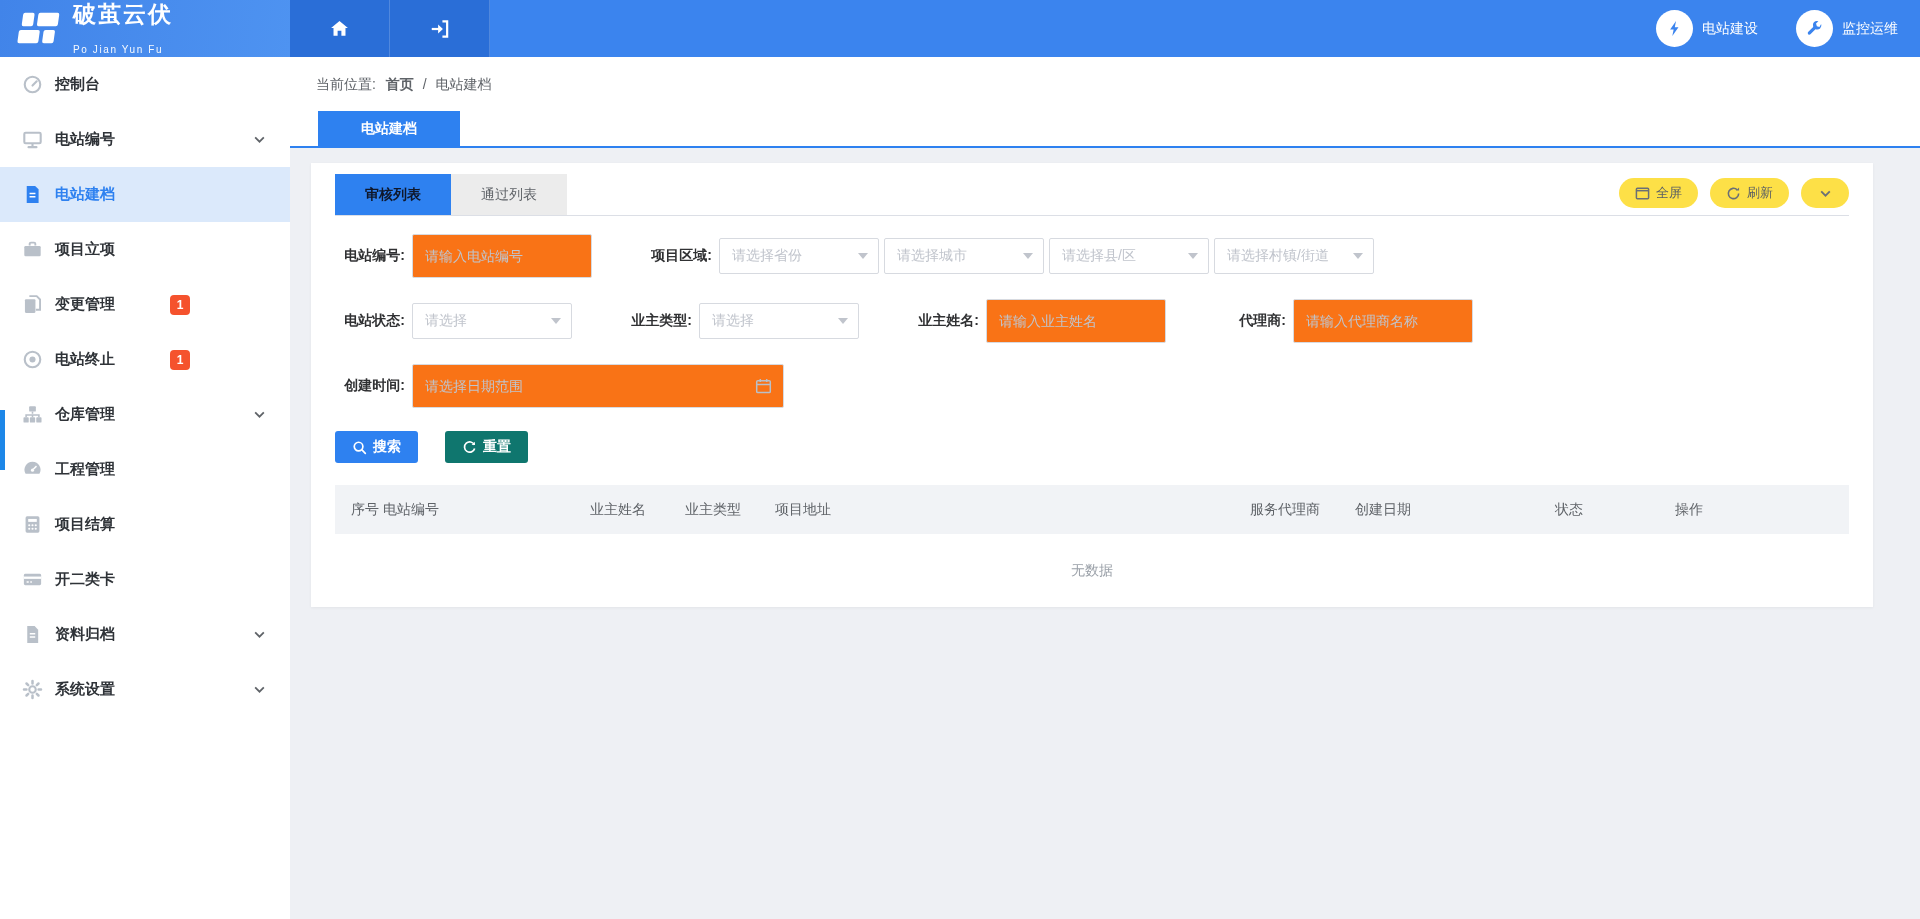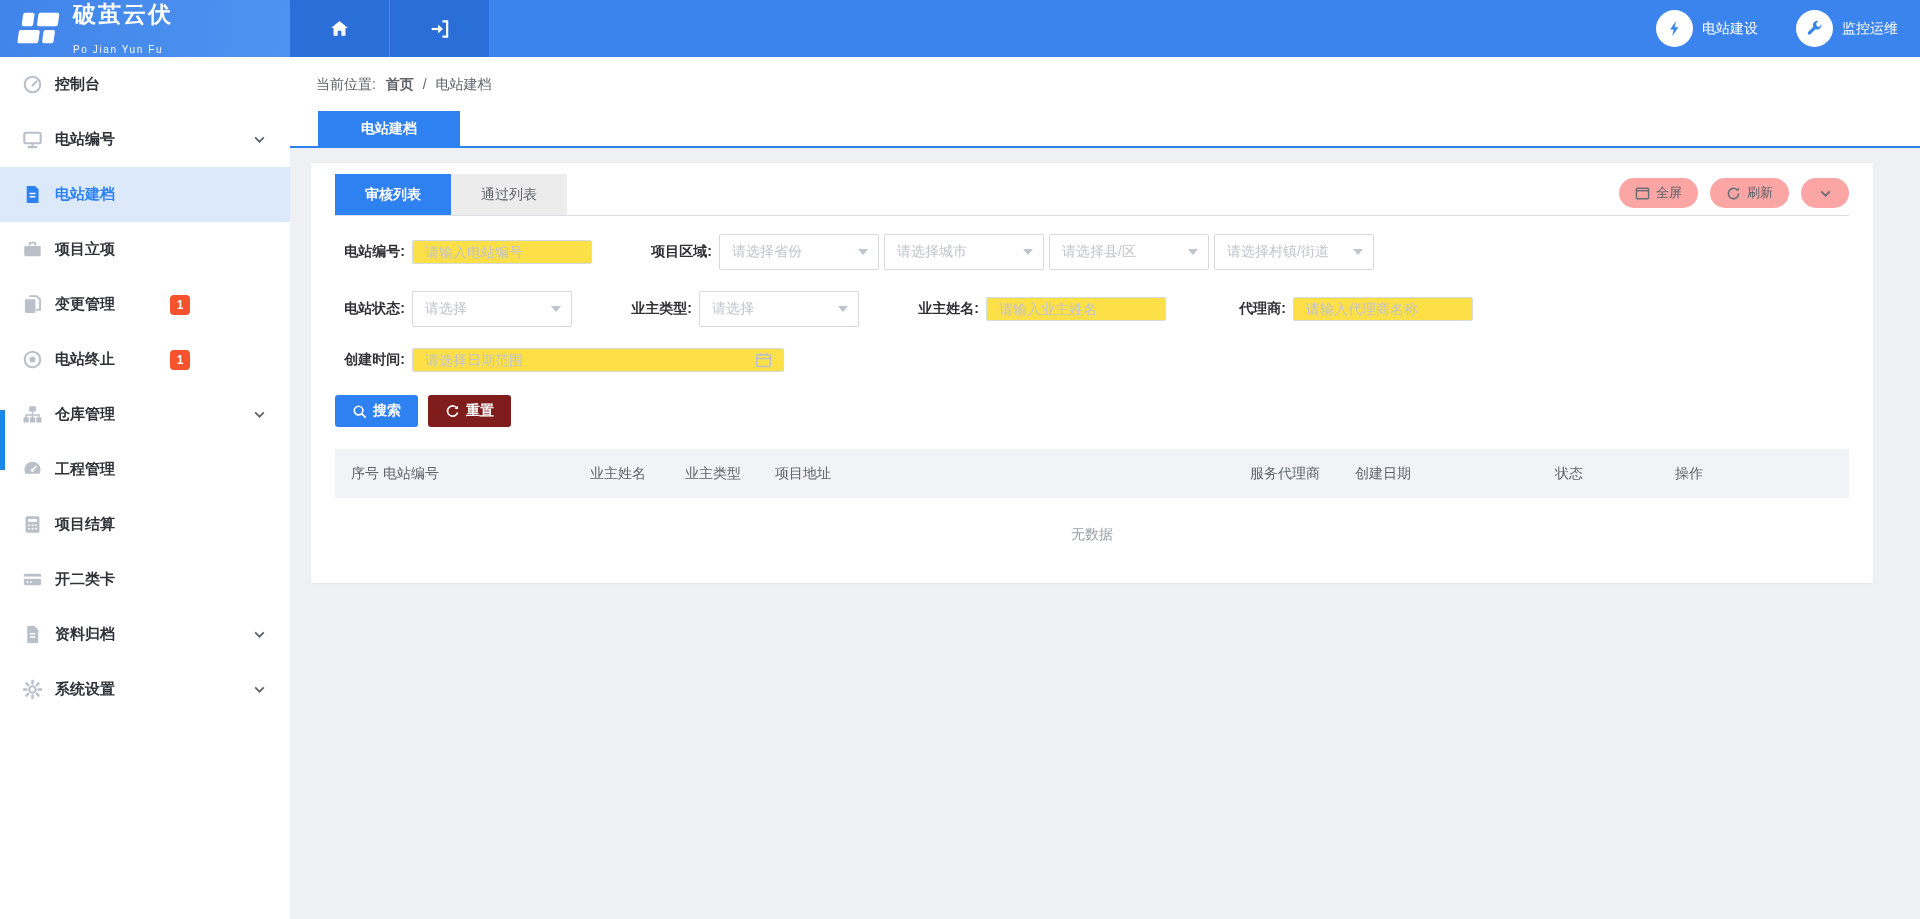--- a/index.html
+++ b/index.html
@@ -41,49 +41,49 @@
   .breadcrumb { position:absolute; top:19px; left:26px; font-size:14px; color:#5f6368; }
   .breadcrumb .bc-link { color:#5f6368; cursor:pointer;font-weight:bold; }
   .breadcrumb .bc-sep { margin:0 5px; }
   .page-tab { position:absolute; left:28px; bottom:0; width:142px; height:35px; background:#2e81f0; color:#fff; font-size:14px; font-weight:bold; display:flex; align-items:center; justify-content:center; cursor:pointer; }
 
   .content { padding:15px 47px 0 21px; }
   .card { background:#fff; min-height:420px; padding:0 24px 0 24px; box-shadow:0 1px 3px rgba(0,0,0,.05); }
 
   .tabs-row { position:relative; height:53px; padding-top:12px; display:flex; align-items:flex-end; border-bottom:1px solid #dcdfe6; }
   .ptab { height:41px; width:116px; display:flex; align-items:center; justify-content:center; font-size:14px; cursor:pointer; }
-  .ptab.active { background:#2e81f0; color:#ffffff; font-weight:bold; }
+  .ptab.active { background:#2e81f0; color:#0f172a; font-weight:bold; }
   .ptab.plain { background:#ececec; color:#5f6368; }
   .tools { position:absolute; right:0; bottom:7px; display:flex; align-items:center; }
-  .pill { height:30px; border-radius:15px; background:#fca5a5; color:#595e64; font-size:13px; display:flex; align-items:center; padding:0 16px; margin-left:12px; cursor:pointer; }
+  .pill { height:30px; border-radius:15px; background:#fde047; color:#595e64; font-size:13px; display:flex; align-items:center; padding:0 16px; margin-left:12px; cursor:pointer; }
   .pill .p-icon { width:15px; height:15px; margin-right:6px; color:#6a6f76; }
   .pill.sm { width:48px; justify-content:center; padding:0; }
   .pill.sm .p-icon { margin:0; }
 
   .filters { padding-top:18px; }
   .filter-row { display:flex; align-items:center; margin-bottom:21px; }
   .fgroup { display:flex; align-items:center; }
   .fgroup + .fgroup { margin-left:50px; }
   .f-label { width:70px; text-align:right; margin-right:7px; font-size:14px; color:#303133; font-weight:bold; flex:none; white-space:nowrap; }
-  .f-input { height:24px; border:1px solid #d7dae0; border-radius:2px; background:#fde047; font-size:14px; padding:0 12px; color:#303133; outline:none; font-family:inherit; }
+  .f-input { height:44px; border:1px solid #d7dae0; border-radius:2px; background:#f97316; font-size:14px; padding:0 12px; color:#303133; outline:none; font-family:inherit; }
   .f-input::placeholder { color:#c0c4cc; }
   .w180 { width:180px; }
   .f-select { height:36px; width:160px; border:1px solid #d7dae0; border-radius:2px; background:#fff; display:flex; align-items:center; padding:0 10px 0 12px; cursor:pointer;gap:7px; }
   .f-select .sel-text { flex:1; font-size:14px; color:#c0c4cc; white-space:nowrap; overflow:hidden; }
   .caret { width:0; height:0; border-left:5px solid transparent; border-right:5px solid transparent; border-top:6px solid #c0c4cc; flex:none; }
   .sel-gap { margin-left:5px; }
   .date-wrap { position:relative; }
   .date-wrap .f-input { width:372px; padding-right:38px; }
   .cal-icon { position:absolute; right:12px; top:50%; transform:translateY(-50%); width:17px; height:17px; color:#b9c0c9; }
 
   .btn-row { display:flex; align-items:center; margin-top:2px; }
   .btn { height:32px; border:none; border-radius:3px; color:#fff; font-size:14px; font-weight:bold; display:inline-flex; align-items:center; padding:12px 17px; cursor:pointer; font-family:inherit; }
   .btn .b-icon { width:15px; height:15px; margin-right:6px; }
   .btn-search { background:#2e81f0; }
-  .btn-reset { background:#7f1d1d; margin-left:10px; }
+  .btn-reset { background:#0f766e; margin-left:27px; }
 
   .table-header { margin-top:22px; height:49px; background:#f1f3f6; position:relative; }
   .table-header .col { position:absolute; top:50%; transform:translateY(-50%); font-size:14px; color:#5f6368; white-space:nowrap; }
   .c1{left:16px} .c2{left:48px} .c3{left:255px} .c4{left:350px} .c5{left:440px}
   .c6{left:915px} .c7{left:1020px} .c8{left:1220px} .c9{left:1340px}
   .empty-state { height:73px; display:flex; align-items:center; justify-content:center; font-size:14px; color:#9aa0a8; }
 </style>
 </head>
 <body>
 

